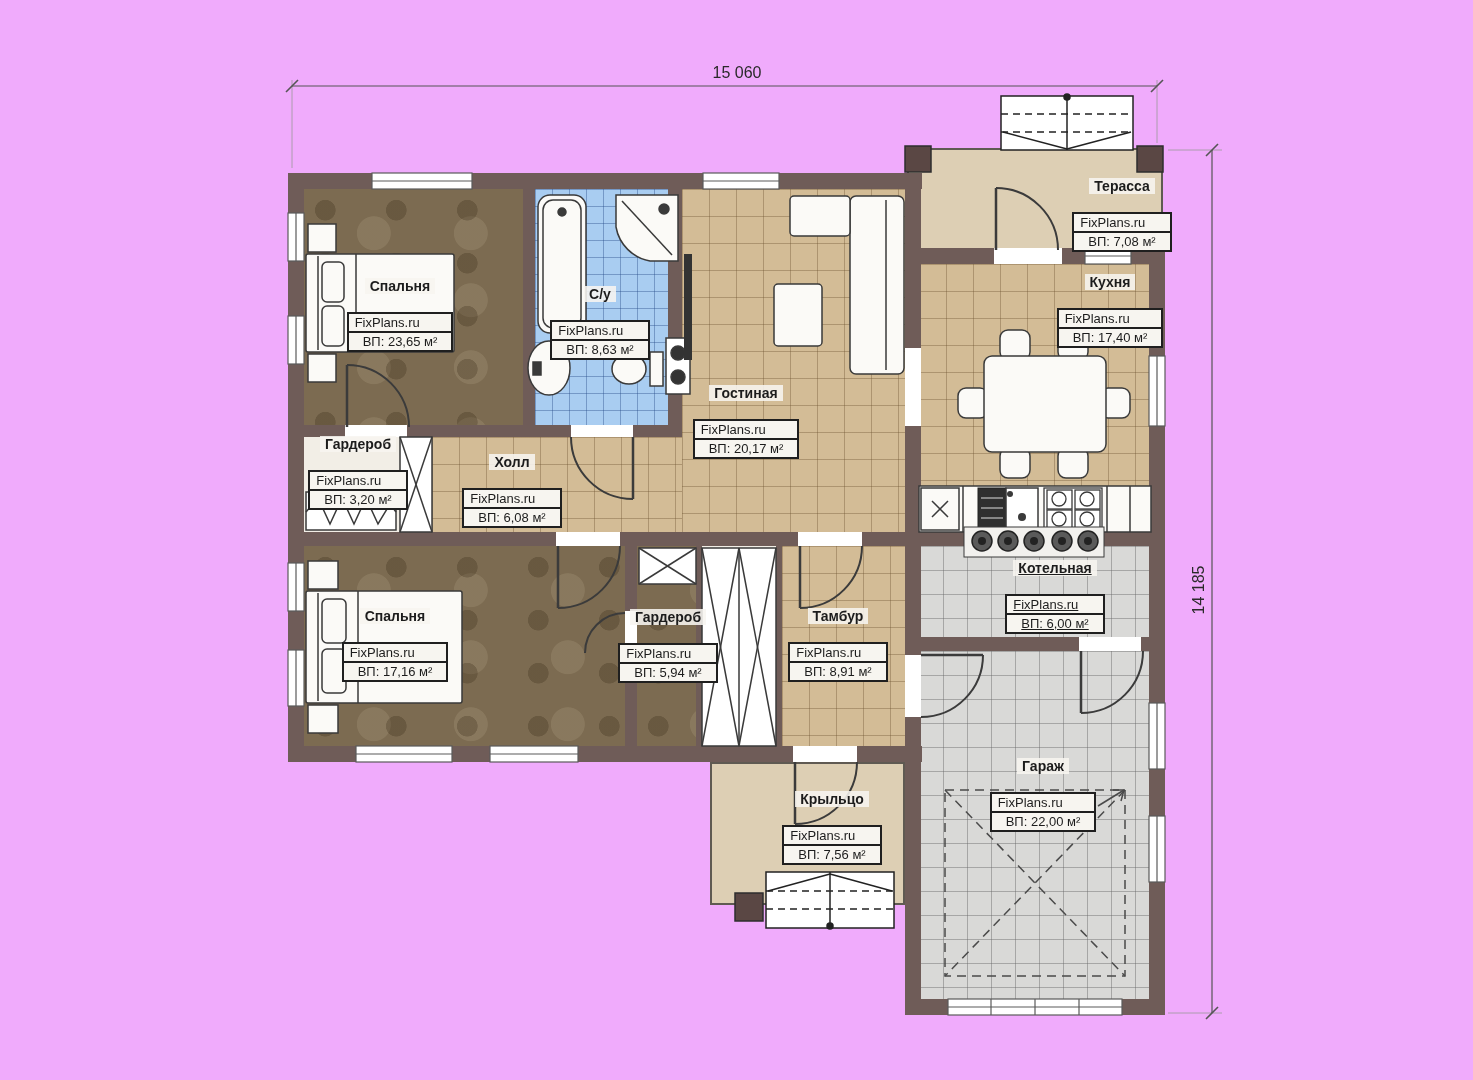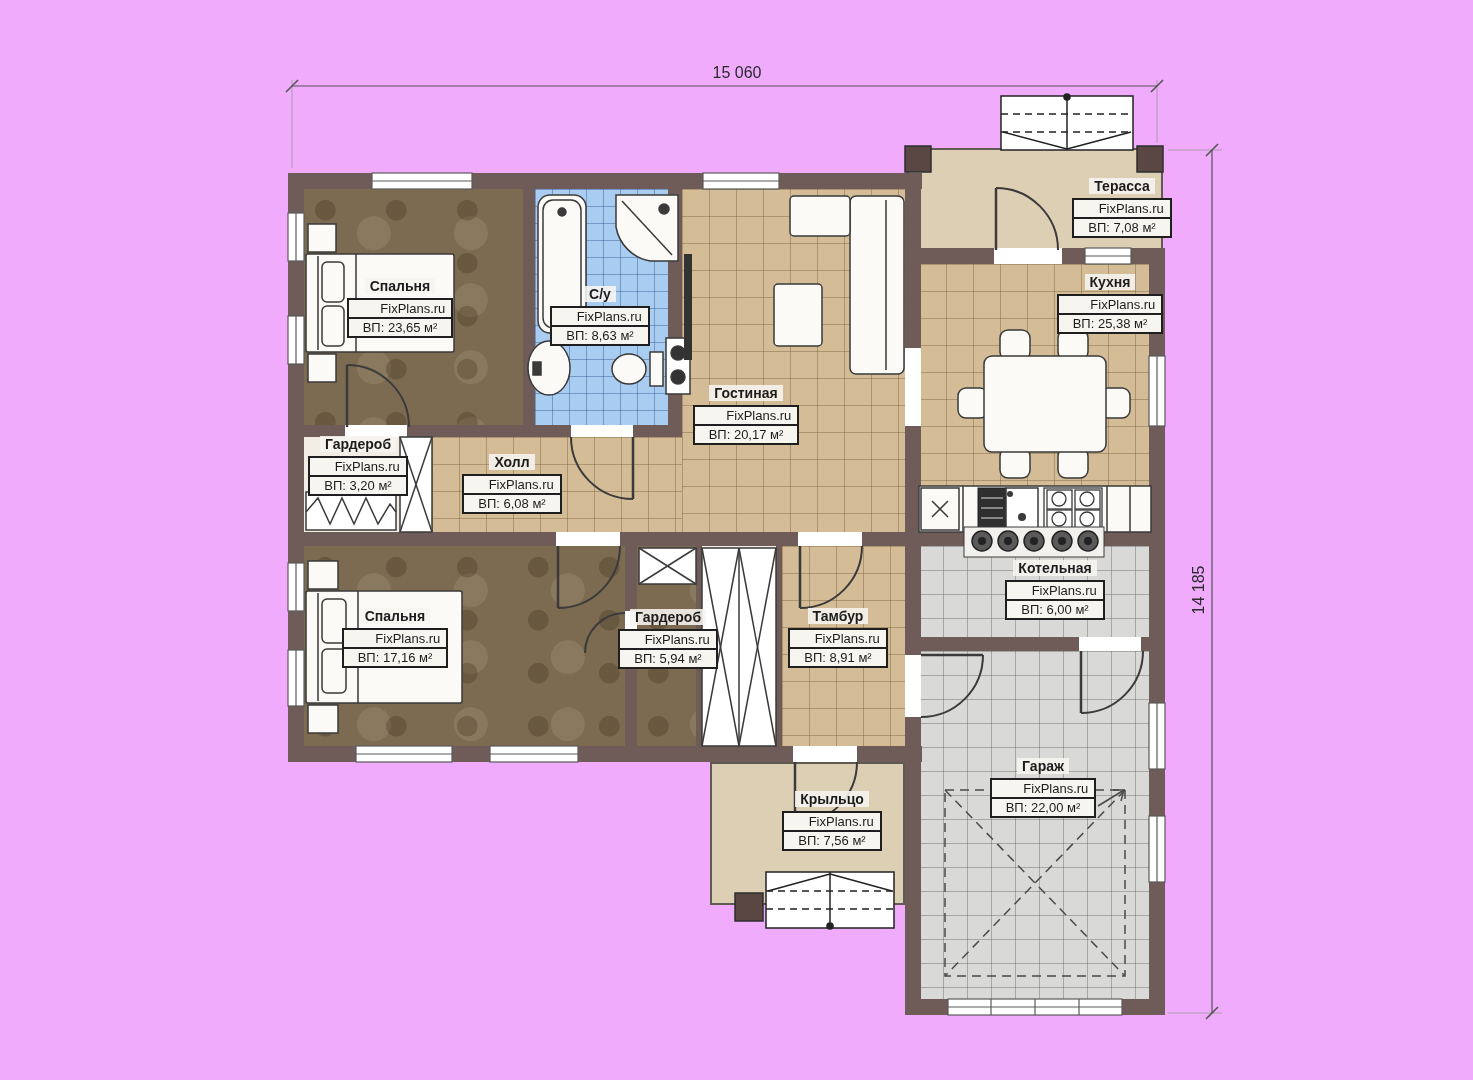--- a/index.html
+++ b/index.html
@@ -20,21 +20,21 @@
     background-size:17px 17px;}
   .tile-gray{background-color:#d9d9d7;
     background-image:linear-gradient(rgba(105,105,105,.45) 1px, transparent 1px),
                      linear-gradient(90deg, rgba(105,105,105,.45) 1px, transparent 1px);
     background-size:24px 24px;}
   .deck{background-color:#ddcfb4;border:2px solid #5f5a52;box-sizing:border-box;}
   .closet-floor{background-color:#f2eee6;}
   #gfx{position:absolute;left:0;top:0;z-index:2;pointer-events:none;}
   .room-label{position:absolute;z-index:3;display:flex;flex-direction:column;align-items:center;color:#1c1c1c;}
   .rname{font-weight:bold;font-size:14px;line-height:16px;background:rgba(247,245,240,.88);padding:0 5px;white-space:nowrap;}
-  .rbox{border:2px solid #1f1f1f;background:#f7f5f0;margin-top:4px;text-align:right;white-space:nowrap;}
+  .rbox{border:2px solid #1f1f1f;background:#f7f5f0;margin-top:18px;text-align:left;white-space:nowrap;}
   .rbrand{font-size:13px;line-height:17px;padding:0 6px;border-bottom:2px solid #1f1f1f;}
   .rarea{font-size:13px;line-height:17px;padding:0 14px;}
   .dim-label{position:absolute;z-index:3;font-size:16px;color:#2a2a2a;text-align:center;}
   .dim-label.vert{transform:rotate(-90deg);transform-origin:center;}
 </style>
 </head>
 <body>
 
 <div id="canvas">
 
@@ -341,21 +341,21 @@
     <div class="rbox">
       <div class="rbrand">FixPlans.ru</div>
       <div class="rarea">ВП: 20,17 м²</div>
     </div>
   </div>
 
   <div class="room-label" style="left:1050px;top:274px;width:120px;">
     <div class="rname">Кухня</div>
     <div class="rbox">
       <div class="rbrand">FixPlans.ru</div>
-      <div class="rarea">ВП: 25,38 м²</div>
+      <div class="rarea">ВП: 17,40 м²</div>
     </div>
   </div>
 
   <div class="room-label" style="left:1062px;top:178px;width:120px;">
     <div class="rname">Терасса</div>
     <div class="rbox">
       <div class="rbrand">FixPlans.ru</div>
       <div class="rarea">ВП: 7,08 м²</div>
     </div>
   </div>
@@ -377,21 +377,21 @@
   </div>
 
   <div class="room-label" style="left:778px;top:608px;width:120px;">
     <div class="rname">Тамбур</div>
     <div class="rbox">
       <div class="rbrand">FixPlans.ru</div>
       <div class="rarea">ВП: 8,91 м²</div>
     </div>
   </div>
 
-  <div class="room-label" style="left:995px;top:560px;width:120px;">
+  <div class="room-label" style="left:995px;top:560px;width:120px;text-decoration:underline;">
     <div class="rname">Котельная</div>
     <div class="rbox">
       <div class="rbrand">FixPlans.ru</div>
       <div class="rarea">ВП: 6,00 м²</div>
     </div>
   </div>
 
   <div class="room-label" style="left:983px;top:758px;width:120px;">
     <div class="rname">Гараж</div>
     <div class="rbox">

